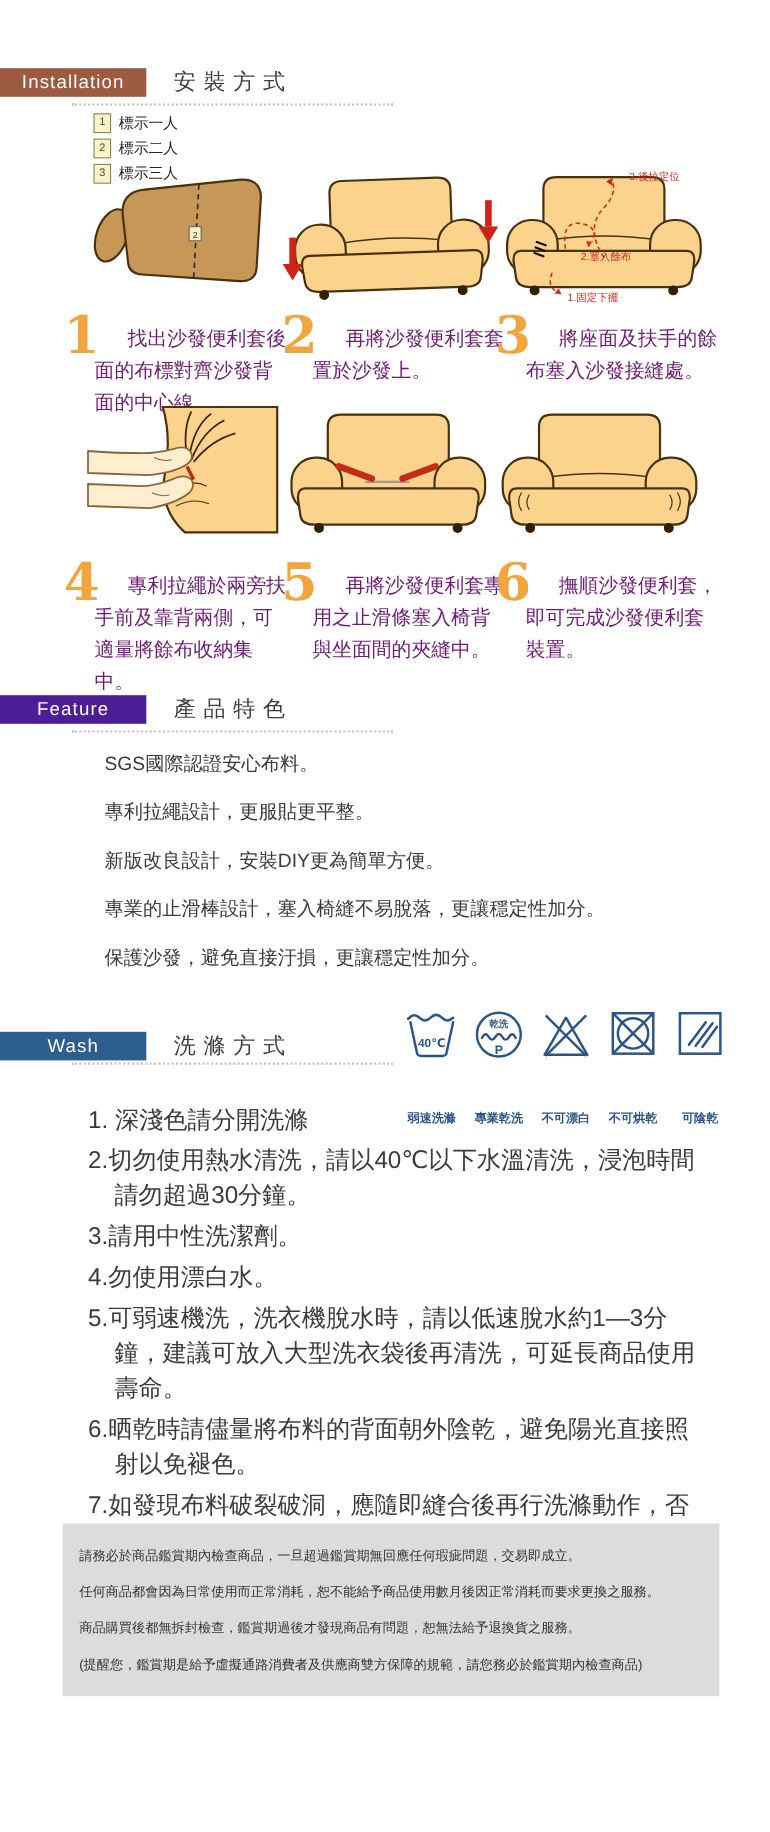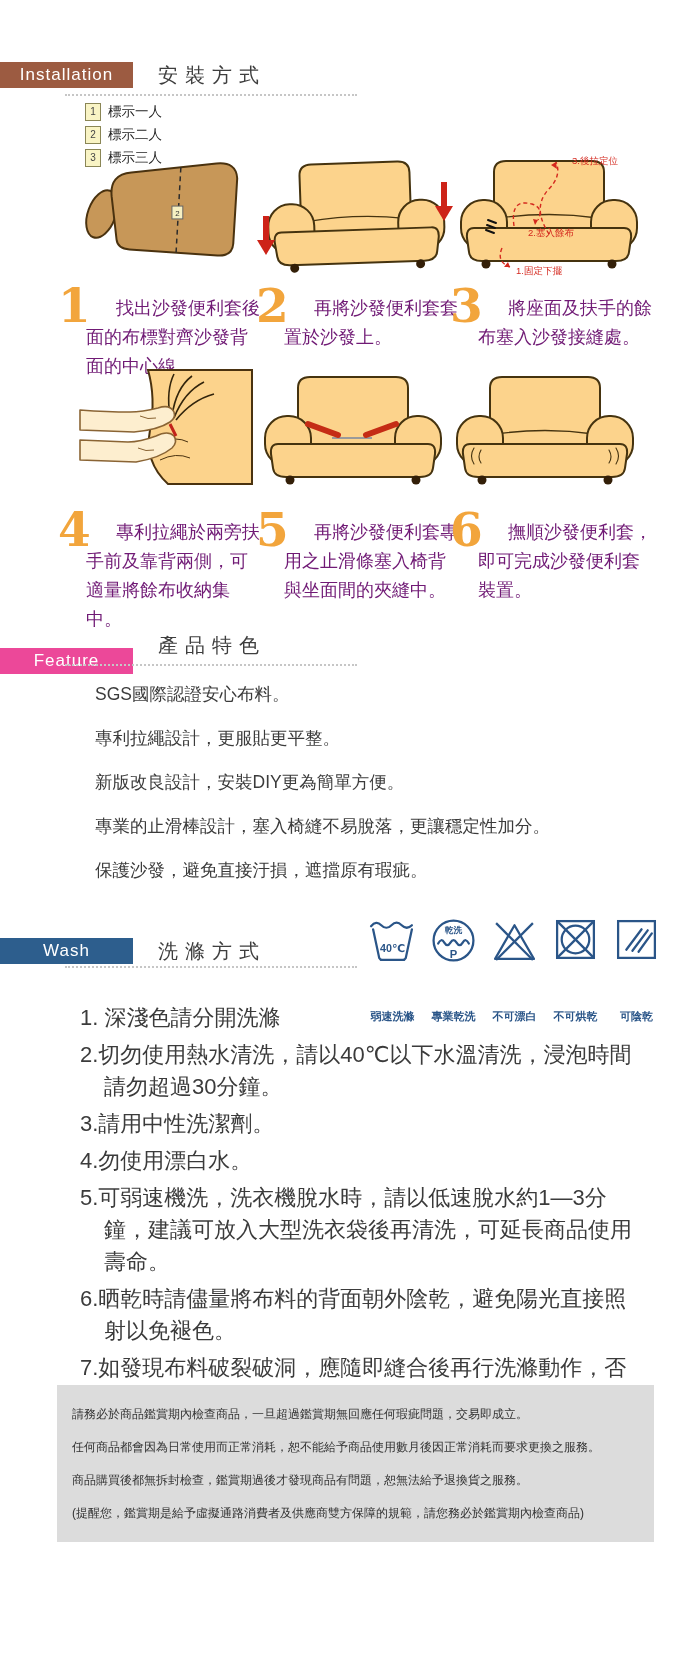--- a/index.html
+++ b/index.html
@@ -3,21 +3,21 @@
 <meta charset="utf-8">
 <style>
   html,body{margin:0;padding:0;background:#fff;}
   #page{position:relative;width:700px;height:1665px;background:#fff;overflow:hidden;
         font-family:"Liberation Sans","DejaVu Sans",sans-serif;color:#3b3b3b;margin-top:32px;}
 
   
   .sec-tag{position:absolute;left:0;width:133px;height:26px;line-height:26px;
            text-align:center;color:#fff;font-size:17px;letter-spacing:1px;}
   .tag-install{top:30px;background:#9c5b41;}
-  .tag-feature{top:616px;background:#ec4899;}
+  .tag-feature{top:600px;background:#4c1d95;}
   .tag-wash{top:906px;background:#2d5e8d;}
   .sec-title{position:absolute;left:158px;height:26px;line-height:26px;
              font-size:20px;letter-spacing:7px;color:#3e3e3e;font-weight:400;}
   .title-install{top:30px;} .title-feature{top:600px;} .title-wash{top:906px;}
   .dotted{position:absolute;left:65px;width:292px;border-bottom:2px dotted #c6c6c6;height:0;}
   .dot-install{top:62px;} .dot-feature{top:632px;} .dot-wash{top:934px;}
 
   
   .legend{position:absolute;left:85px;top:68px;}
   .legend-row{display:flex;align-items:center;height:23px;}
@@ -218,21 +218,21 @@
 
   <div class="sec-tag tag-feature">Feature</div>
   <div class="sec-title title-feature">產品特色</div>
   <div class="dotted dot-feature"></div>
 
   <div class="features">
     <div class="feature-item">SGS國際認證安心布料。</div>
     <div class="feature-item">專利拉繩設計，更服貼更平整。</div>
     <div class="feature-item">新版改良設計，安裝DIY更為簡單方便。</div>
     <div class="feature-item">專業的止滑棒設計，塞入椅縫不易脫落，更讓穩定性加分。</div>
-    <div class="feature-item">保護沙發，避免直接汙損，遮擋原有瑕疵。</div>
+    <div class="feature-item">保護沙發，避免直接汙損，更讓穩定性加分。</div>
   </div>
 
   <div class="sec-tag tag-wash">Wash</div>
   <div class="sec-title title-wash">洗滌方式</div>
   <div class="dotted dot-wash"></div>
 
   <div class="care-icons">
     <div class="care-cell">
       <svg width="47" height="47" viewBox="0 0 46 46">
         <g stroke="#2a5588" stroke-width="2.2" fill="none" stroke-linecap="round">

